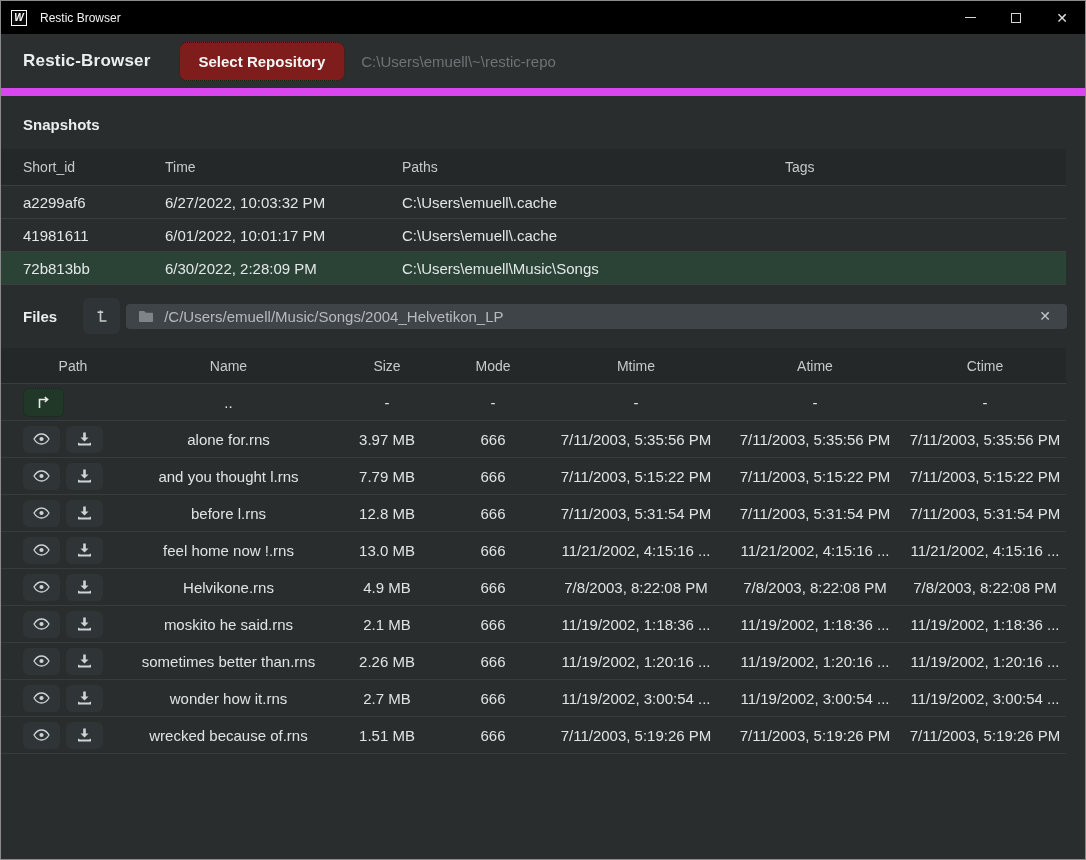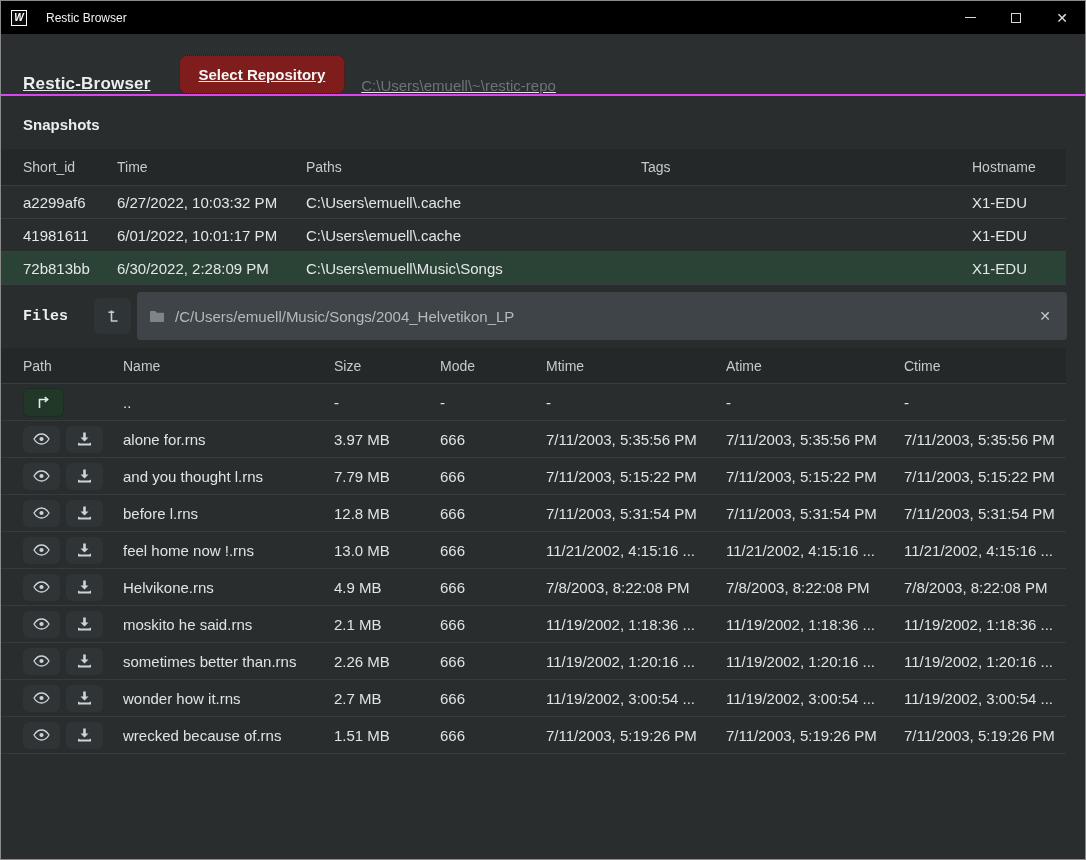--- a/index.html
+++ b/index.html
@@ -20,37 +20,36 @@
     height: 33px; background: #000;
     display: flex; align-items: center;
   }
   .app-logo {
     width: 16px; height: 16px; margin-left: 10px;
     border: 1px solid #fff; background: #0a0a0a;
     color: #fff; font-weight: bold; font-style: italic;
     font-size: 10px; line-height: 14px; text-align: center;
     flex: 0 0 auto;
   }
-  .titlebar-text { color: #f2f2f2; font-size: 12px; margin-left: 19px; flex: 1; }
+  .titlebar-text { color: #f2f2f2; font-size: 12px; margin-left: 13px; flex: 1; }
   .win-controls { display: flex; height: 100%; }
   .win-btn {
     width: 46px; height: 100%; background: transparent; border: none;
     color: #d6d6d6; display: flex; align-items: center; justify-content: center;
     font-size: 13px; cursor: default;
   }
   .min-glyph { display:block; width: 11px; height: 1px; background: #d6d6d6; }
   .max-glyph { display:block; width: 10px; height: 10px; border: 1px solid #d6d6d6; }
   .close-glyph { font-size: 14px; color: #e0e0e0; }
 
   
   .app-header {
-    height: 62px; display: flex; align-items: flex-end;
+    height: 62px; display: flex; align-items: center;
     padding: 0 22px; background: #2b2f30;
-    border-bottom: 2px solid #d946ef;
-    text-decoration: underline;
+    border-bottom: 8px solid #d946ef;
   }
   .app-title { font-size: 17px; font-weight: bold; color: #eceeee; letter-spacing: .2px; }
   .select-repo-btn {
     margin-left: 28px;
     background: #7f1d1d; color: #f4f6f5;
     border: 1px dotted #142319; border-radius: 8px;
     font-family: "Liberation Sans", sans-serif;
     font-size: 15px; font-weight: bold;
     padding: 10px 19px; cursor: pointer;
   }
@@ -62,66 +61,68 @@
     padding: 20px 22px 16px 22px;
   }
 
   
   .snap-grid {
     display: grid;
     grid-template-columns: 94px 189px 335px 331px 1fr;
     align-items: center;
     padding-left: 22px;
     margin-right: 19px;
+    gap: 48px;
   }
   .snap-head {
     height: 37px; background: #242829;
     border-bottom: 1px solid #3a3e40;
     color: #c6cacc; font-size: 14px;
   }
   .snap-row {
     height: 33px; font-size: 15px; color: #e3e6e7;
     border-bottom: 1px solid #393d3f;
     cursor: default;
   }
   .snap-row.selected { background: #2b4336; }
   .cell { white-space: nowrap; overflow: hidden; }
 
   
   .files-bar {
     display: flex; align-items: center;
     margin: 13px 18px 14px 22px; height: 36px;
   }
-  .files-title { font-size: 15px; font-weight: bold; color: #eceeee; font-family: Liberation Mono, monospace; }
+  .files-title { font-size: 15px; font-weight: bold; color: #eceeee; }
   .letter-btn {
     width: 37px; height: 36px; margin-left: 26px;
     background: #2f3436; border: none; border-radius: 6px;
     display: flex; align-items: center; justify-content: center;
     cursor: pointer; flex: 0 0 auto;
   }
   .path-bar {
-    flex: 1; height: 48px; margin-left: 6px;
+    flex: 1; height: 25px; margin-left: 6px;
     background: #3f4448; border-radius: 4px;
     display: flex; align-items: center;
     padding: 0 12px; cursor: text;
   }
   .path-bar .folder { flex: 0 0 auto; margin-right: 10px; display: flex; }
   .path-text { flex: 1; color: #b6babc; font-size: 15px; white-space: nowrap; overflow: hidden; }
   .path-clear {
     flex: 0 0 auto; background: none; border: none;
     color: #c3c7c9; font-size: 14px; cursor: pointer; padding: 2px 4px;
   }
 
   
   .file-grid {
     display: grid;
     grid-template-columns: 100px 211px 106px 106px 180px 178px 1fr;
     align-items: center;
     padding-left: 22px;
     margin-right: 19px;
+    text-align: center;
   }
   .file-head {
     height: 36px; background: #242829;
     border-bottom: 1px solid #3a3e40;
     color: #c6cacc; font-size: 14px;
   }
   .file-row {
     height: 37px; font-size: 15px; color: #e0e3e4;
     border-bottom: 1px solid #373b3d;
   }

